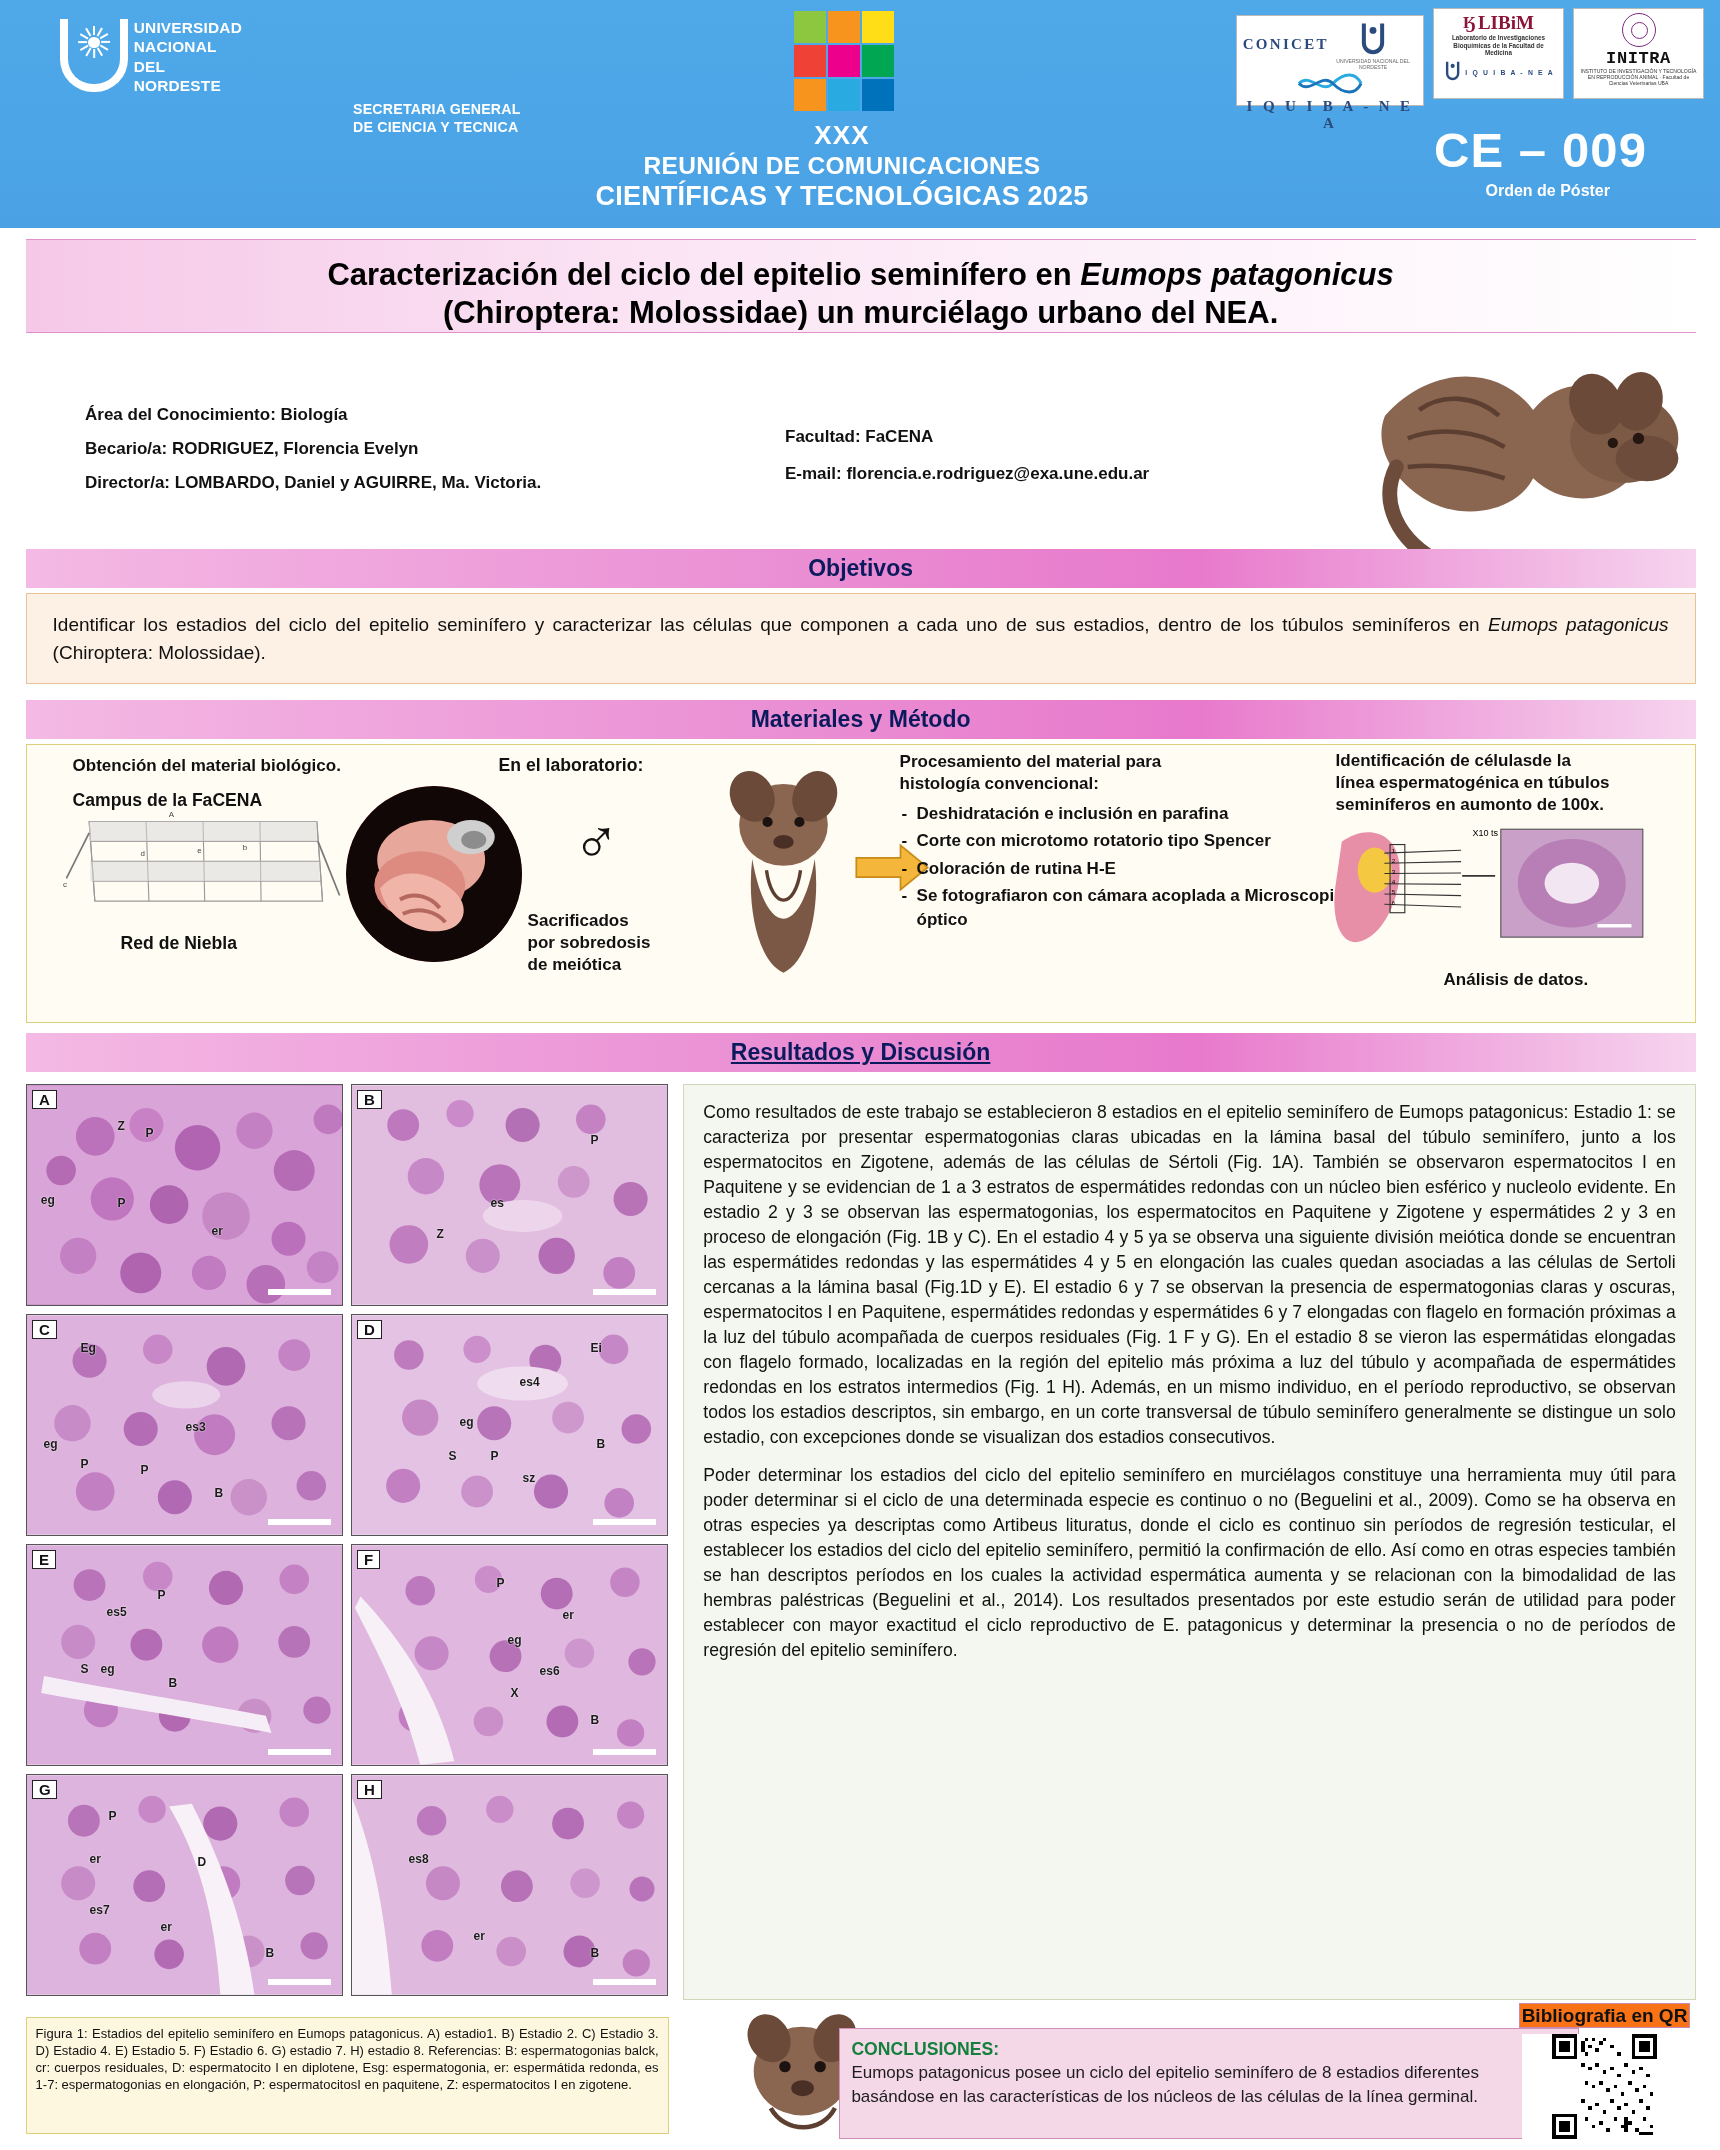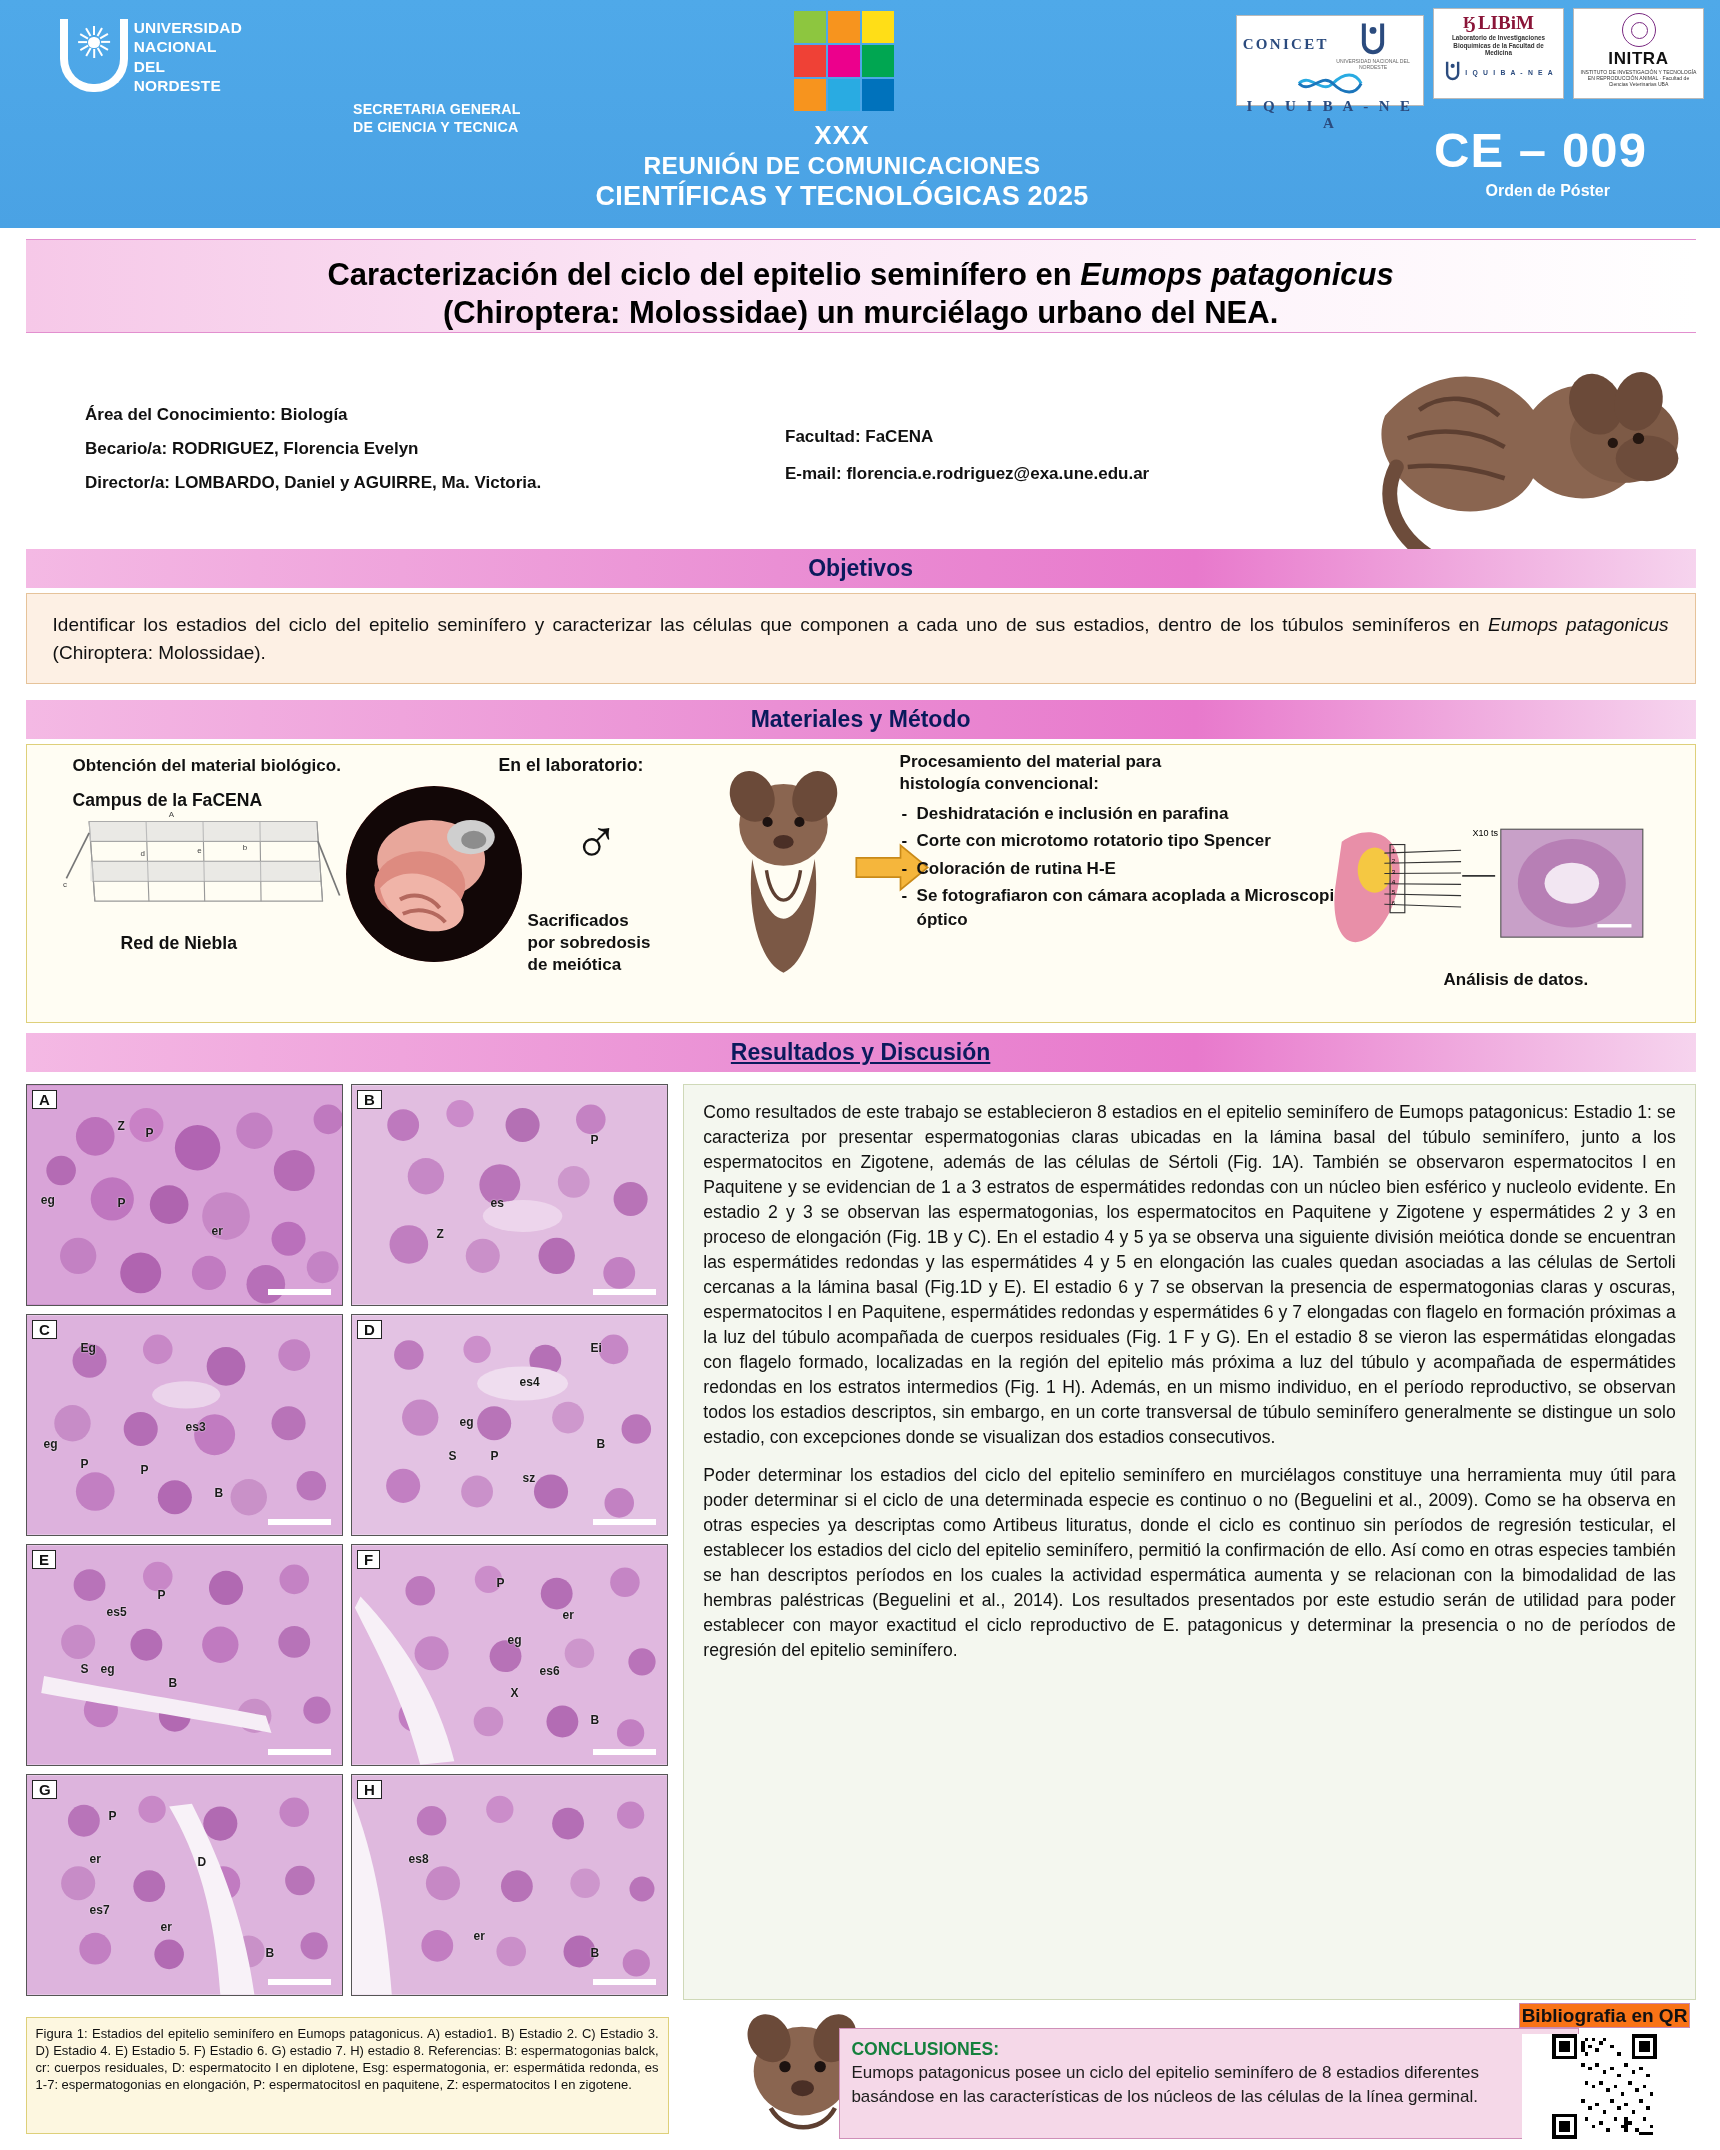--- a/index.html
+++ b/index.html
@@ -62,21 +62,21 @@
   .lb3 { width:131px; height:91px; }
   .conicet-title { font-family:"Liberation Serif", serif; color:#2b4b7e; font-size:15px; letter-spacing:2.3px; font-weight:bold; }
   .conicet-sub { font-size:6.8px; color:#666; }
   .iquiba { font-family:"Liberation Serif", serif; color:#2b4b7e; font-size:15px; letter-spacing:3.4px; font-weight:bold; margin-top:3.4px;}
   .dna { width:68px; height:23px; margin:1.1px auto; position:relative; }
   .dna svg { width:68px; height:23px; }
   .unne-small { width:32px; height:40px; display:inline-block; vertical-align:middle; }
   .libim { color:#8a1538; font-weight:bold; font-size:19px; font-family:"Liberation Serif", serif; }
   .libim-sub { font-size:6.3px; color:#333; line-height:1.15; font-weight:bold;}
   .libim-foot { font-size:6.8px; color:#2b4b7e; letter-spacing:1.7px; font-weight:bold; margin-top:2.3px;}
-  .initra { font-weight:bold; font-size:17px; font-family:Liberation Sans, sans-serif; color:#111; letter-spacing:0.6px;}
+  .initra { font-weight:bold; font-size:17px; font-family:Liberation Mono, monospace; color:#111; letter-spacing:0.6px;}
   .initra-sub { font-size:5.1px; color:#333; line-height:1.2; }
   .initra-ring { width:34px; height:34px; border:1.7px solid #7a2a82; border-radius:50%; margin:1.1px auto; position:relative;}
   .initra-ring:after{content:""; position:absolute; left:8px; top:8px; width:15px;height:15px;border:1.7px solid #7a2a82; border-radius:50%;}
 
   .ce-code { position:absolute; right:74px; top:122px; color:#fff; font-size:49px; font-weight:bold; letter-spacing:1.1px;}
   .orden { position:absolute; right:111px; top:182px; color:#fff; font-size:16px; font-weight:bold;}
 
   
   .title-band {
     position:absolute; left:25.6px; top:239px; width:1670px; height:94px;
@@ -403,20 +403,25 @@
       <div>histología convencional:</div>
     </div>
     <ul class="mm-list" style="margin:6.8px 0 0 0;padding-left:17px;list-style:'-  ';">
       <li>Deshidratación e inclusión en parafina</li>
       <li>Corte con microtomo rotatorio tipo Spencer</li>
       <li>Coloración de rutina H-E</li>
       <li>Se fotografiaron con cámara acoplada a Microscopio óptico</li>
     </ul>
   </div>
 
+  <div class="mm-4 mm-head">
+    <div>Identificación de célulasde la</div>
+    <div>línea espermatogénica en túbulos</div>
+    <div>seminíferos en aumonto de 100x.</div>
+  </div>
 
   <div class="micro-diagram">
     <svg viewBox="0 0 620 250" width="353" height="142">
       <path d="M20 40 C60 10, 110 20, 120 70 C130 120, 100 200, 55 215 C15 228, 0 170, 10 110 Z" fill="#e88fa8"></path>
       <ellipse cx="78" cy="90" rx="30" ry="40" fill="#f5c842"></ellipse>
       <g stroke="#333" stroke-width="2">
         <line x1="95" y1="60" x2="230" y2="55"></line>
         <line x1="95" y1="78" x2="230" y2="75"></line>
         <line x1="95" y1="96" x2="230" y2="95"></line>
         <line x1="95" y1="114" x2="230" y2="115"></line>

